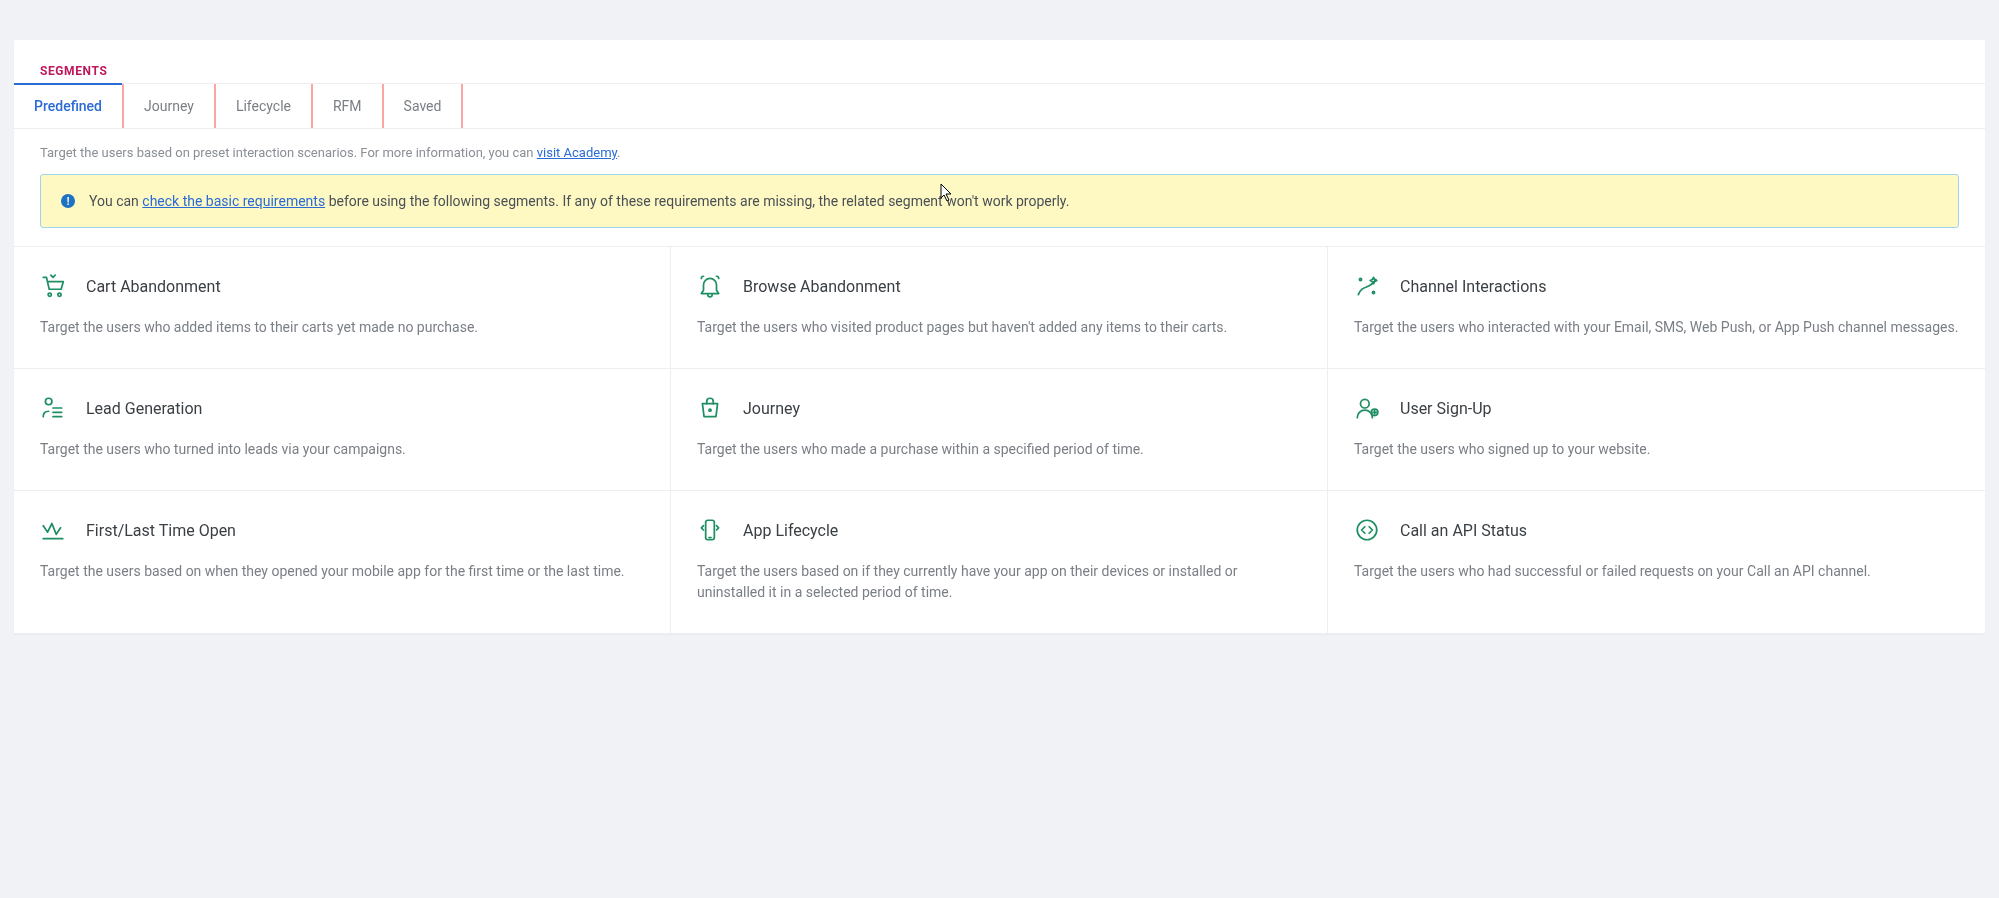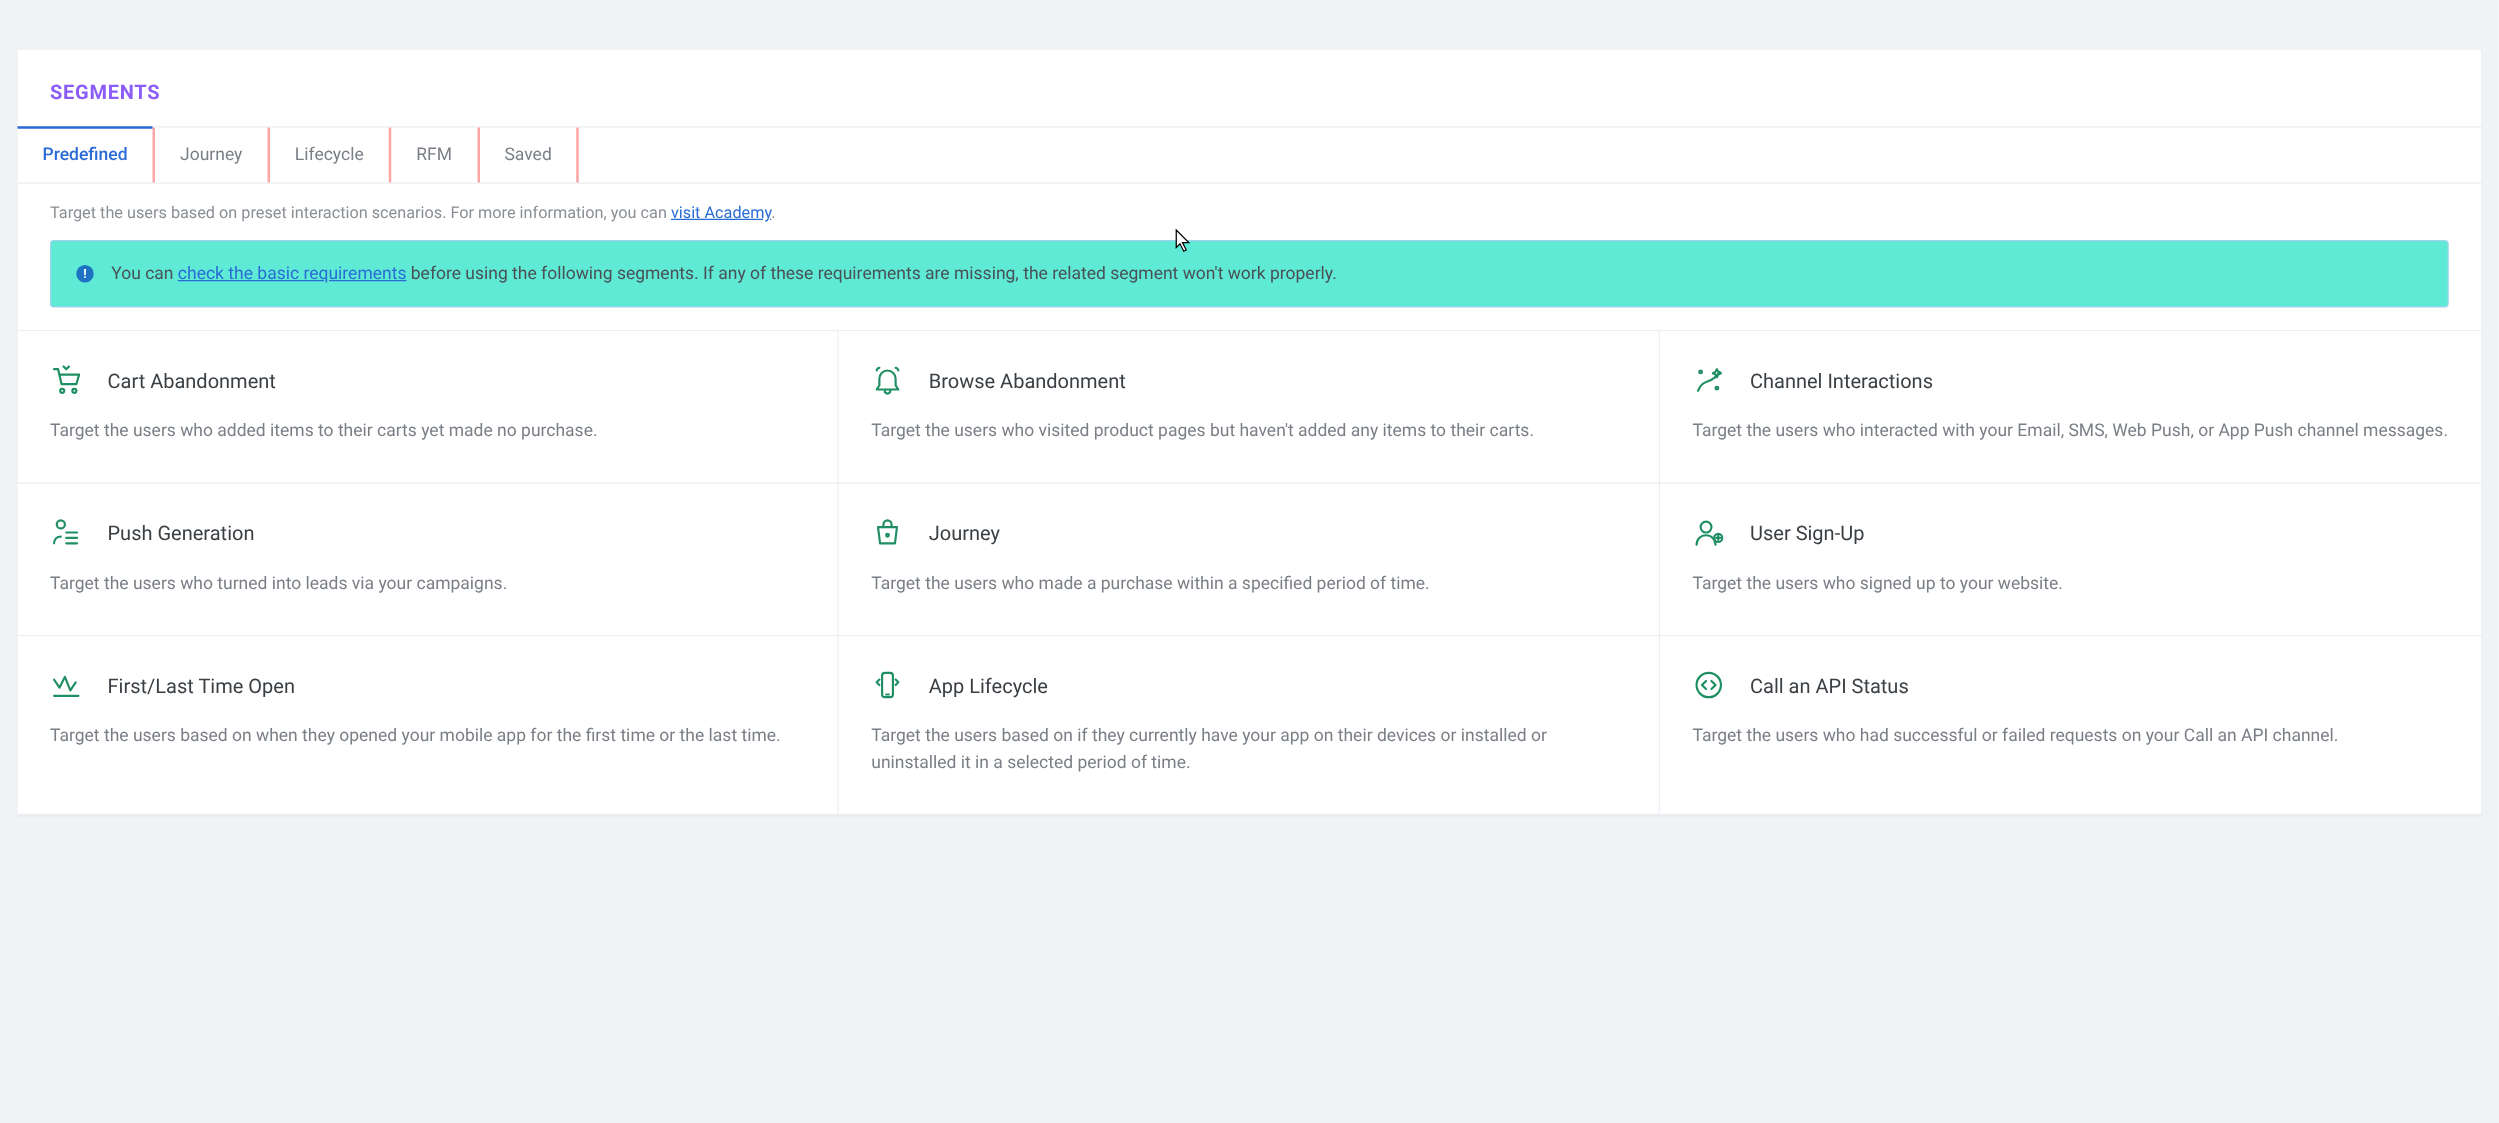--- a/index.html
+++ b/index.html
@@ -31,25 +31,25 @@
     cursor: pointer;
   }
   .panel {
     background: #fff;
     margin-top: 26px;
     border-radius: 2px;
     box-shadow: 0 1px 2px rgba(0,0,0,0.03);
     padding-bottom: 0;
   }
   .panel-label {
-    font-size: 16px;
+    font-size: 12px;
     font-weight: 700;
     letter-spacing: 0.6px;
-    color: #8b5cf6;
-    padding: 24px 0 18px 26px;
+    color: #be185d;
+    padding: 24px 0 5px 26px;
     border-bottom: 1px solid #eceef1;
   }
   .tabs {
     display: flex;
     border-bottom: 1px solid #eceef1;
   }
   .tab {
     padding: 14px 20px;
     font-size: 14px;
     color: #7a7f86;
@@ -68,21 +68,21 @@
     height: 2px;
     background: #2a6bd6;
   }
   .tab-desc {
     font-size: 13px;
     color: #8a8f95;
     padding: 16px 26px 14px 26px;
   }
   .info-banner {
     margin: 0 26px 18px 26px;
-    background: #5eead4;
+    background: #fef9c3;
     border: 1px solid #9fd4ef;
     border-radius: 3px;
     padding: 18px 20px;
     display: flex;
     align-items: center;
     gap: 14px;
     font-size: 14px;
     color: #4a5056;
   }
   .info-icon {
@@ -219,21 +219,21 @@
 
       <div class="card">
         <div class="card-head">
           <span class="card-icon">
             <svg viewBox="0 0 24 24">
                 <circle cx="8" cy="6" r="3"></circle>
                 <path d="M3 20c0-3 2-5 5-5"></path>
                 <path d="M12 12h8M12 16h8M12 20h8"></path>
               </svg>
           </span>
-          <span class="card-title">Push Generation</span>
+          <span class="card-title">Lead Generation</span>
         </div>
         <div class="card-desc">Target the users who turned into leads via your campaigns.</div>
       </div>
 
       <div class="card">
         <div class="card-head">
           <span class="card-icon">
             <svg viewBox="0 0 24 24">
                 <path d="M5 8h14l-1.5 12h-11z"></path>
                 <path d="M9 8V6a3 3 0 0 1 6 0v2"></path>

